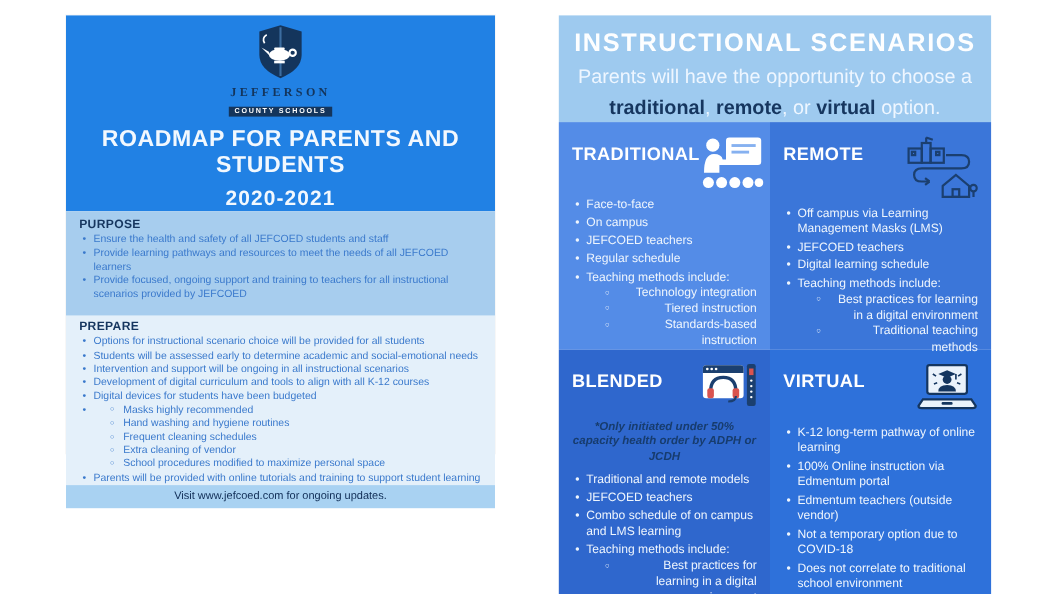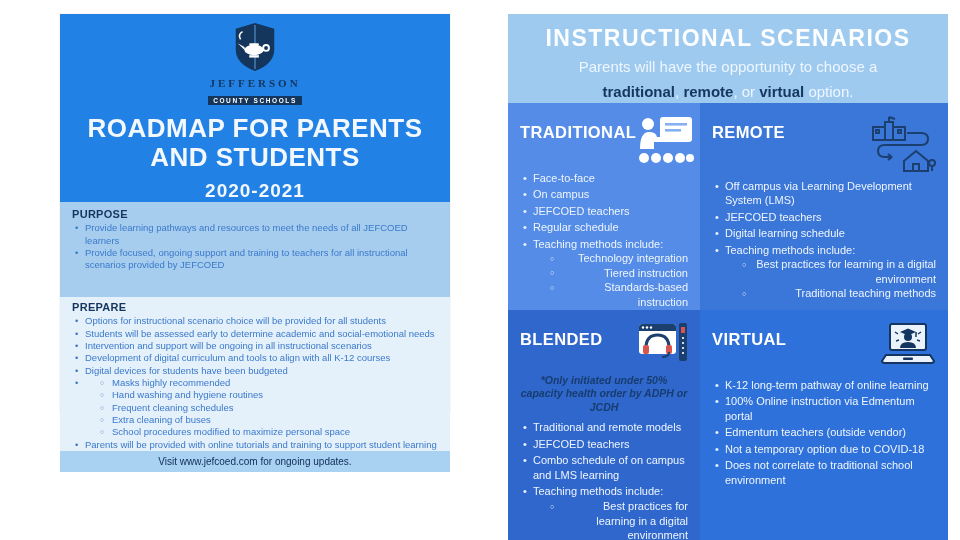--- a/index.html
+++ b/index.html
@@ -21,38 +21,38 @@
   body{
     width:960px;height:540px;position:relative;background:#ffffff;
     font-family:"Liberation Sans", sans-serif;overflow:hidden;
   }
   
   .page-left{position:absolute;left:60px;top:14px;width:390px;height:398px;display:flex;flex-direction:column;box-shadow:0 0 0 1px rgba(0,0,0,0.03);}
   .lp-header{background:var(--header-blue);flex:0 0 174px;text-align:center;color:#fff;padding-top:8px;}
   .logo{display:inline-block;}
   .logo-name{color:#14355c;font-family:"Liberation Serif",serif;font-weight:bold;font-size:11px;letter-spacing:3px;margin-top:1px;}
   .logo-sub{display:inline-block;background:#14355c;color:#fff;font-size:6.5px;letter-spacing:1.6px;font-weight:bold;padding:1px 5px;margin-top:1px;}
-  .lp-title{color:#f2f8fe;font-weight:bold;font-size:26px;line-height:1.1;letter-spacing:.5px;margin:7px 18px 0;}
+  .lp-title{color:#f2f8fe;font-weight:bold;font-size:21px;line-height:1.1;letter-spacing:.5px;margin:7px 18px 0;}
   .lp-year{color:#f2f8fe;font-weight:bold;font-size:19px;letter-spacing:1px;margin-top:9px;}
   .lp-purpose{background:var(--light-band);flex:0 0 95px;padding:6px 12px 0;}
   .lp-prepare{background:var(--pale-band);flex:1;padding:4px 12px 0;}
   .sec-heading{color:var(--navy);font-weight:bold;font-size:11px;letter-spacing:.3px;}
   .bullets{list-style:none;margin:2px 0 0;padding:0;color:var(--bullet-blue);font-size:9.5px;line-height:1.3;}
   .bullets>li{position:relative;padding-left:13px;}
   .bullets>li::before{content:"\2022";position:absolute;left:3px;}
   .subbullets{list-style:none;margin:0;padding:0;}
   .subbullets li{position:relative;padding-left:27px;}
   .subbullets li::before{content:"\25CB";position:absolute;left:15px;font-size:6.5px;top:2px;}
   .lp-footer{background:var(--footer-band);flex:0 0 21px;display:flex;align-items:center;justify-content:center;}
   .lp-footer span{color:#0f2c55;font-weight:normal;font-size:10px;}
   
-  .page-right{position:absolute;left:508px;top:14px;width:440px;height:511px;display:flex;flex-direction:column;}
+  .page-right{position:absolute;left:508px;top:14px;width:393px;height:511px;display:flex;flex-direction:column;}
   .rp-header{background:var(--rp-header);flex:0 0 86px;text-align:center;}
   .rp-title{color:#fdfeff;font-weight:bold;font-size:23px;letter-spacing:1.5px;padding-top:11px;}
-  .rp-sub{color:#eef6ff;font-size:15px;margin-top:5px;line-height:1.35;}
+  .rp-sub{color:#eef6ff;font-size:18px;margin-top:5px;line-height:1.35;}
   .opt-em{color:var(--navy);font-weight:bold;}
   .quads{flex:1;display:grid;grid-template-columns:192px 1fr;grid-template-rows:207px 1fr;}
   .quad{padding:8px 12px 0 12px;color:#fff;}
   .quad-traditional{background:var(--quad-traditional);}
   .quad-remote{background:var(--quad-remote);}
   .quad-blended{background:var(--quad-blended);}
   .quad-virtual{background:var(--quad-virtual);}
   .quad-head{display:flex;justify-content:space-between;align-items:flex-start;min-height:54px;}
   .quad-title{font-size:16.5px;font-weight:bold;letter-spacing:.4px;margin-top:12px;}
   .quad .bullets{color:#eef5fd;font-size:11px;line-height:1.32;margin-top:6px;}
@@ -82,20 +82,24 @@
       <div class="logo-sub">COUNTY SCHOOLS</div>
     </div>
     <div class="lp-title">ROADMAP FOR PARENTS AND STUDENTS</div>
     <div class="lp-year">2020-2021</div>
   </div>
 
   <div class="lp-purpose">
     <div class="sec-heading">PURPOSE</div>
     <ul class="bullets">
 
+        <li>
+          <span>Ensure the health and safety of all JEFCOED students and staff</span>
+          
+        </li>
 
         <li>
           <span>Provide learning pathways and resources to meet the needs of all JEFCOED learners</span>
           
         </li>
 
         <li>
           <span>Provide focused, ongoing support and training to teachers for all instructional scenarios provided by JEFCOED</span>
           
         </li>
@@ -129,21 +133,21 @@
         <li>
           <span>Digital devices for students have been budgeted</span>
           
         </li>
 
         <li>
           <ul class="subbullets">
             <li>Masks highly recommended</li>
             <li>Hand washing and hygiene routines</li>
             <li>Frequent cleaning schedules</li>
-            <li>Extra cleaning of buses</li>
+            <li>Extra cleaning of vendor</li>
             <li>School procedures modified to maximize personal space</li>
           </ul>
         </li>
 
         <li>
           <span>Parents will be provided with online tutorials and training to support student learning</span>
           
         </li>
 
       </ul>
@@ -229,21 +233,21 @@
             <path d="M34 46 L46 36 L58 46 V56 H34 Z"></path>
             <rect x="43" y="49" width="6" height="7"></rect>
             <circle cx="62" cy="48" r="3"></circle>
             <line x1="62" y1="51" x2="62" y2="56"></line>
           </g>
         </svg>
       </div>
       <ul class="bullets">
 
           <li>
-            <span>Off campus via Learning Development System (LMS)</span>
+            <span>Off campus via Learning Management Masks (LMS)</span>
             
           </li>
 
           <li>
             <span>JEFCOED teachers</span>
             
           </li>
 
           <li>
             <span>Digital learning schedule</span>

